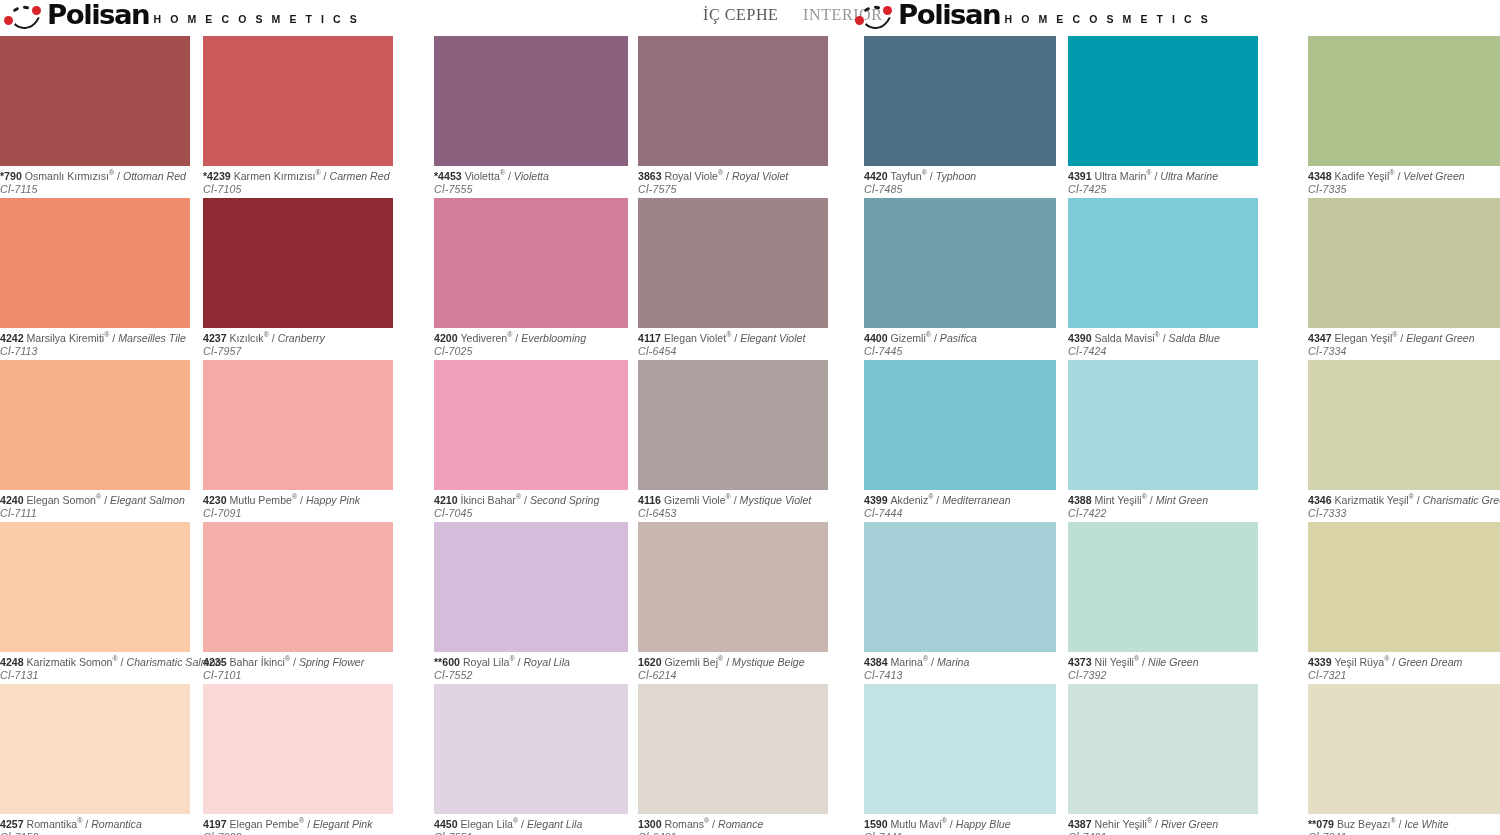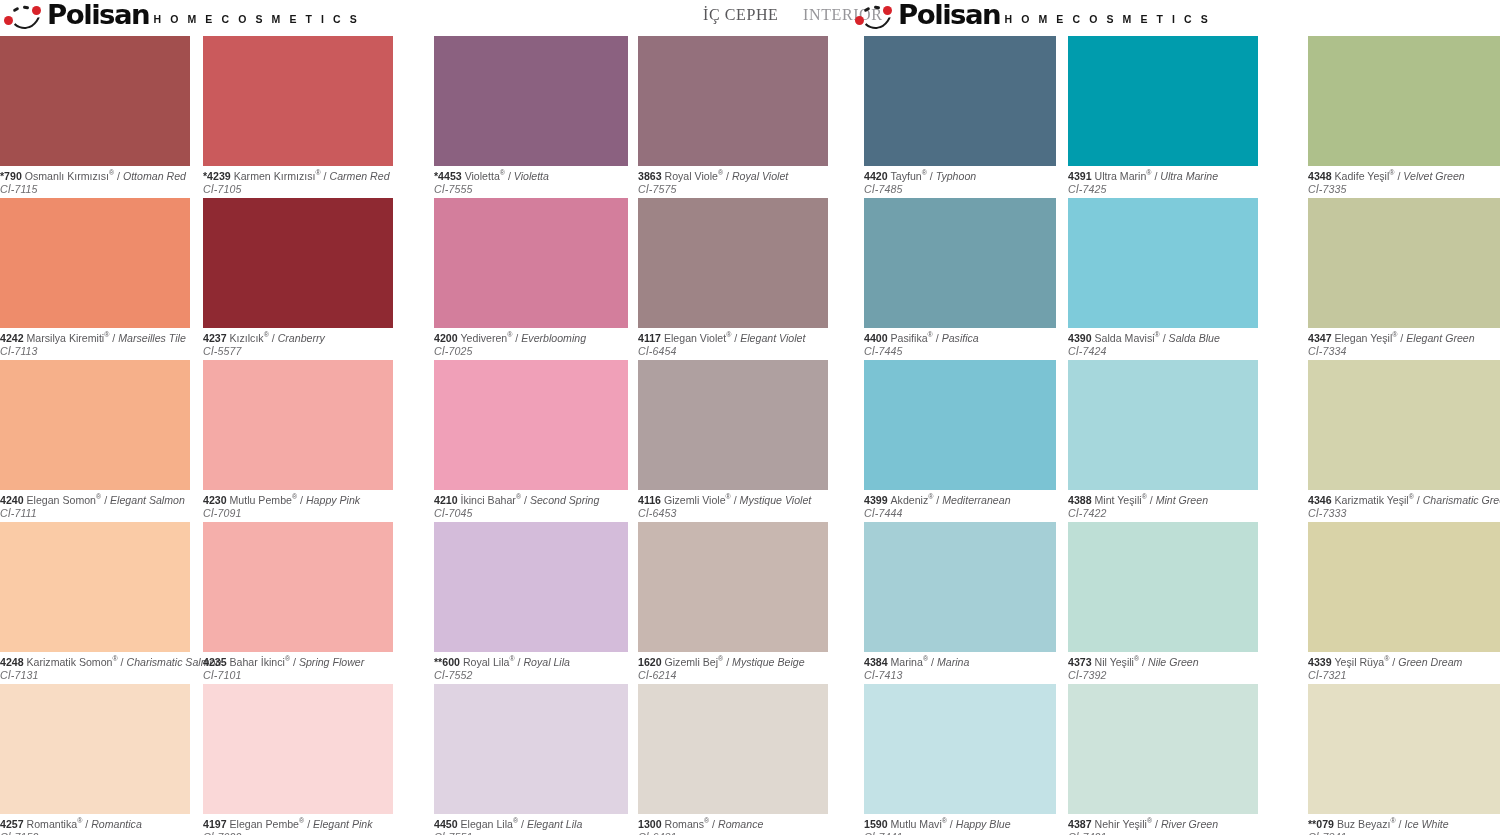--- a/index.html
+++ b/index.html
@@ -145,21 +145,21 @@
         <div class="caption"><span class="code">4257 </span><span class="tr">Romantika</span><sup>®</sup><span> / </span><span class="en">Romantica</span><span class="cl">Cİ-7152</span></div>
       </div>
     </div>
     <div class="col" style="left: 203px; width: 190px;">
       <div class="cell" style="top: 0px;">
         <div class="swatch" style="height: 130px; background: rgb(202, 90, 92);"></div>
         <div class="caption"><span class="code">*4239 </span><span class="tr">Karmen Kırmızısı</span><sup>®</sup><span> / </span><span class="en">Carmen Red</span><span class="cl">Cİ-7105</span></div>
       </div>
       <div class="cell" style="top: 162px;">
         <div class="swatch" style="height: 130px; background: rgb(143, 41, 50);"></div>
-        <div class="caption"><span class="code">4237 </span><span class="tr">Kızılcık</span><sup>®</sup><span> / </span><span class="en">Cranberry</span><span class="cl">Cİ-5577</span></div>
+        <div class="caption"><span class="code">4237 </span><span class="tr">Kızılcık</span><sup>®</sup><span> / </span><span class="en">Cranberry</span><span class="cl">Cİ-7957</span></div>
       </div>
       <div class="cell" style="top: 324px;">
         <div class="swatch" style="height: 130px; background: rgb(244, 170, 166);"></div>
         <div class="caption"><span class="code">4230 </span><span class="tr">Mutlu Pembe</span><sup>®</sup><span> / </span><span class="en">Happy Pink</span><span class="cl">Cİ-7091</span></div>
       </div>
       <div class="cell" style="top: 486px;">
         <div class="swatch" style="height: 130px; background: rgb(245, 175, 171);"></div>
         <div class="caption"><span class="code">4235 </span><span class="tr">Bahar İkinci</span><sup>®</sup><span> / </span><span class="en">Spring Flower</span><span class="cl">Cİ-7101</span></div>
       </div>
       <div class="cell" style="top: 648px;">
@@ -211,21 +211,21 @@
         <div class="caption"><span class="code">1300 </span><span class="tr">Romans</span><sup>®</sup><span> / </span><span class="en">Romance</span><span class="cl">Cİ-6431</span></div>
       </div>
     </div>
     <div class="col" style="left: 864px; width: 192px;">
       <div class="cell" style="top: 0px;">
         <div class="swatch" style="height: 130px; background: rgb(78, 110, 132);"></div>
         <div class="caption"><span class="code">4420 </span><span class="tr">Tayfun</span><sup>®</sup><span> / </span><span class="en">Typhoon</span><span class="cl">Cİ-7485</span></div>
       </div>
       <div class="cell" style="top: 162px;">
         <div class="swatch" style="height: 130px; background: rgb(113, 160, 172);"></div>
-        <div class="caption"><span class="code">4400 </span><span class="tr">Pasifika</span><sup>®</sup><span> / </span><span class="en">Pasifica</span><span class="cl">Cİ-7445</span></div>
+        <div class="caption"><span class="code">4400 </span><span class="tr">Gizemli</span><sup>®</sup><span> / </span><span class="en">Pasifica</span><span class="cl">Cİ-7445</span></div>
       </div>
       <div class="cell" style="top: 324px;">
         <div class="swatch" style="height: 130px; background: rgb(123, 195, 211);"></div>
         <div class="caption"><span class="code">4399 </span><span class="tr">Akdeniz</span><sup>®</sup><span> / </span><span class="en">Mediterranean</span><span class="cl">Cİ-7444</span></div>
       </div>
       <div class="cell" style="top: 486px;">
         <div class="swatch" style="height: 130px; background: rgb(165, 207, 214);"></div>
         <div class="caption"><span class="code">4384 </span><span class="tr">Marina</span><sup>®</sup><span> / </span><span class="en">Marina</span><span class="cl">Cİ-7413</span></div>
       </div>
       <div class="cell" style="top: 648px;">

